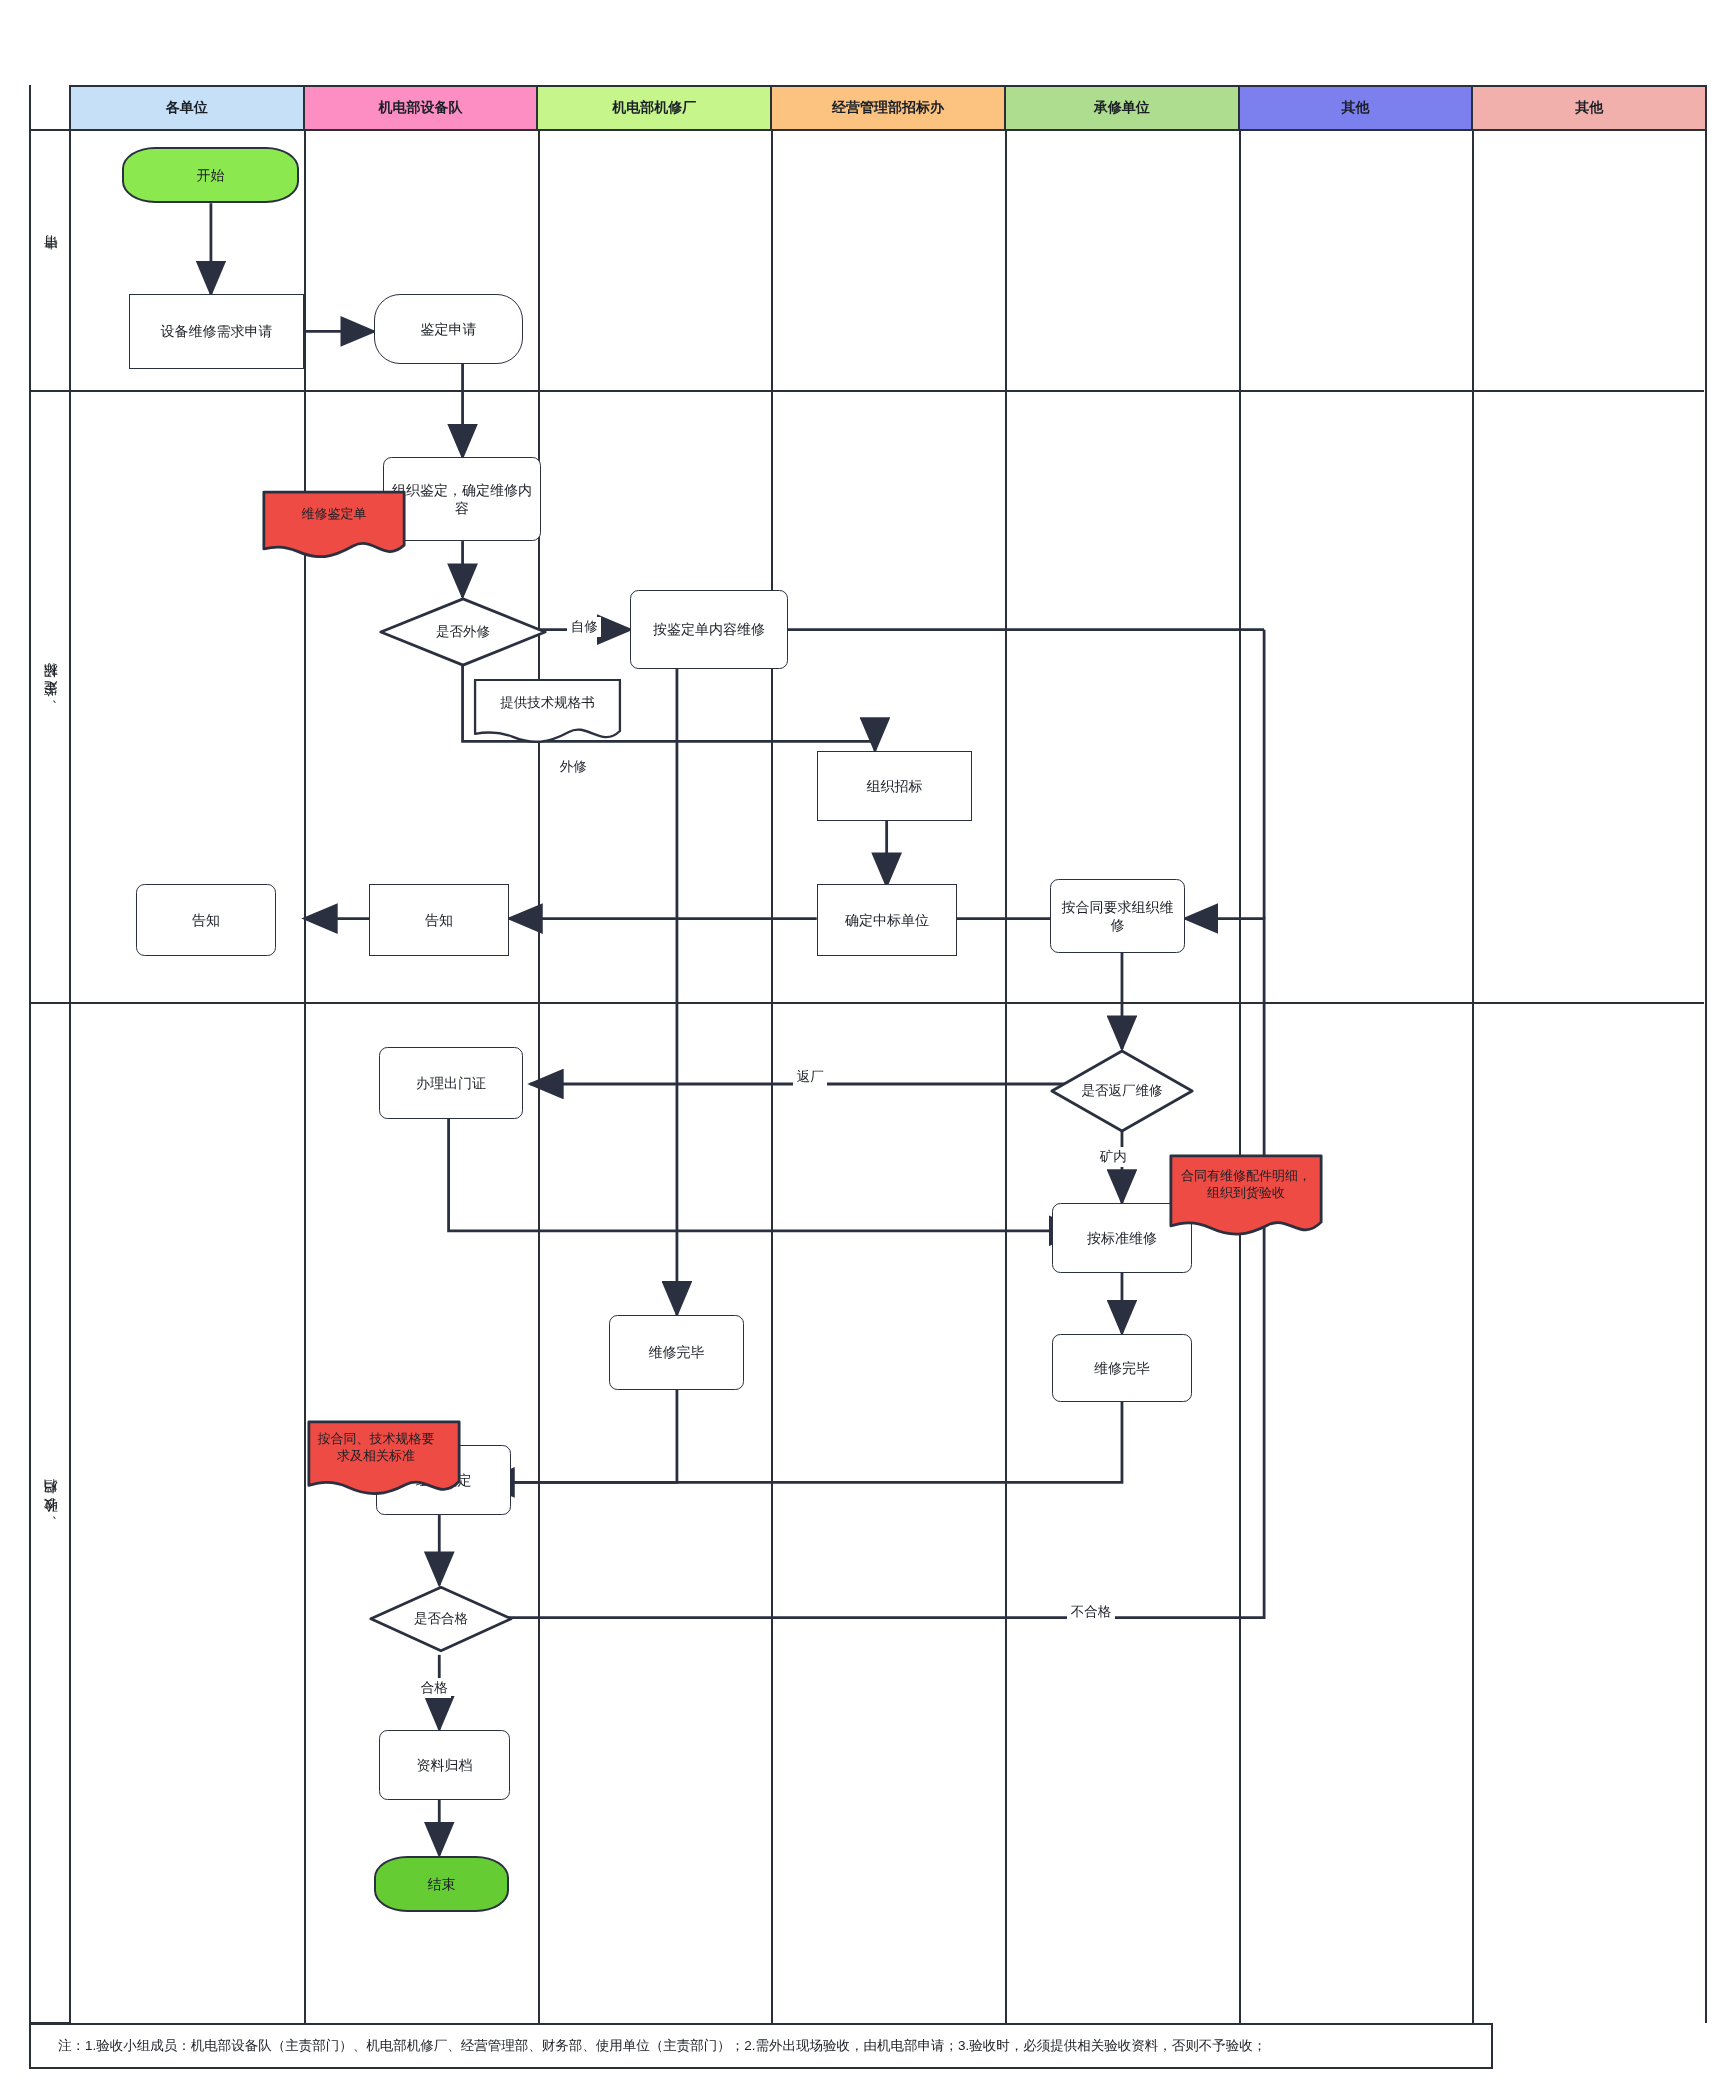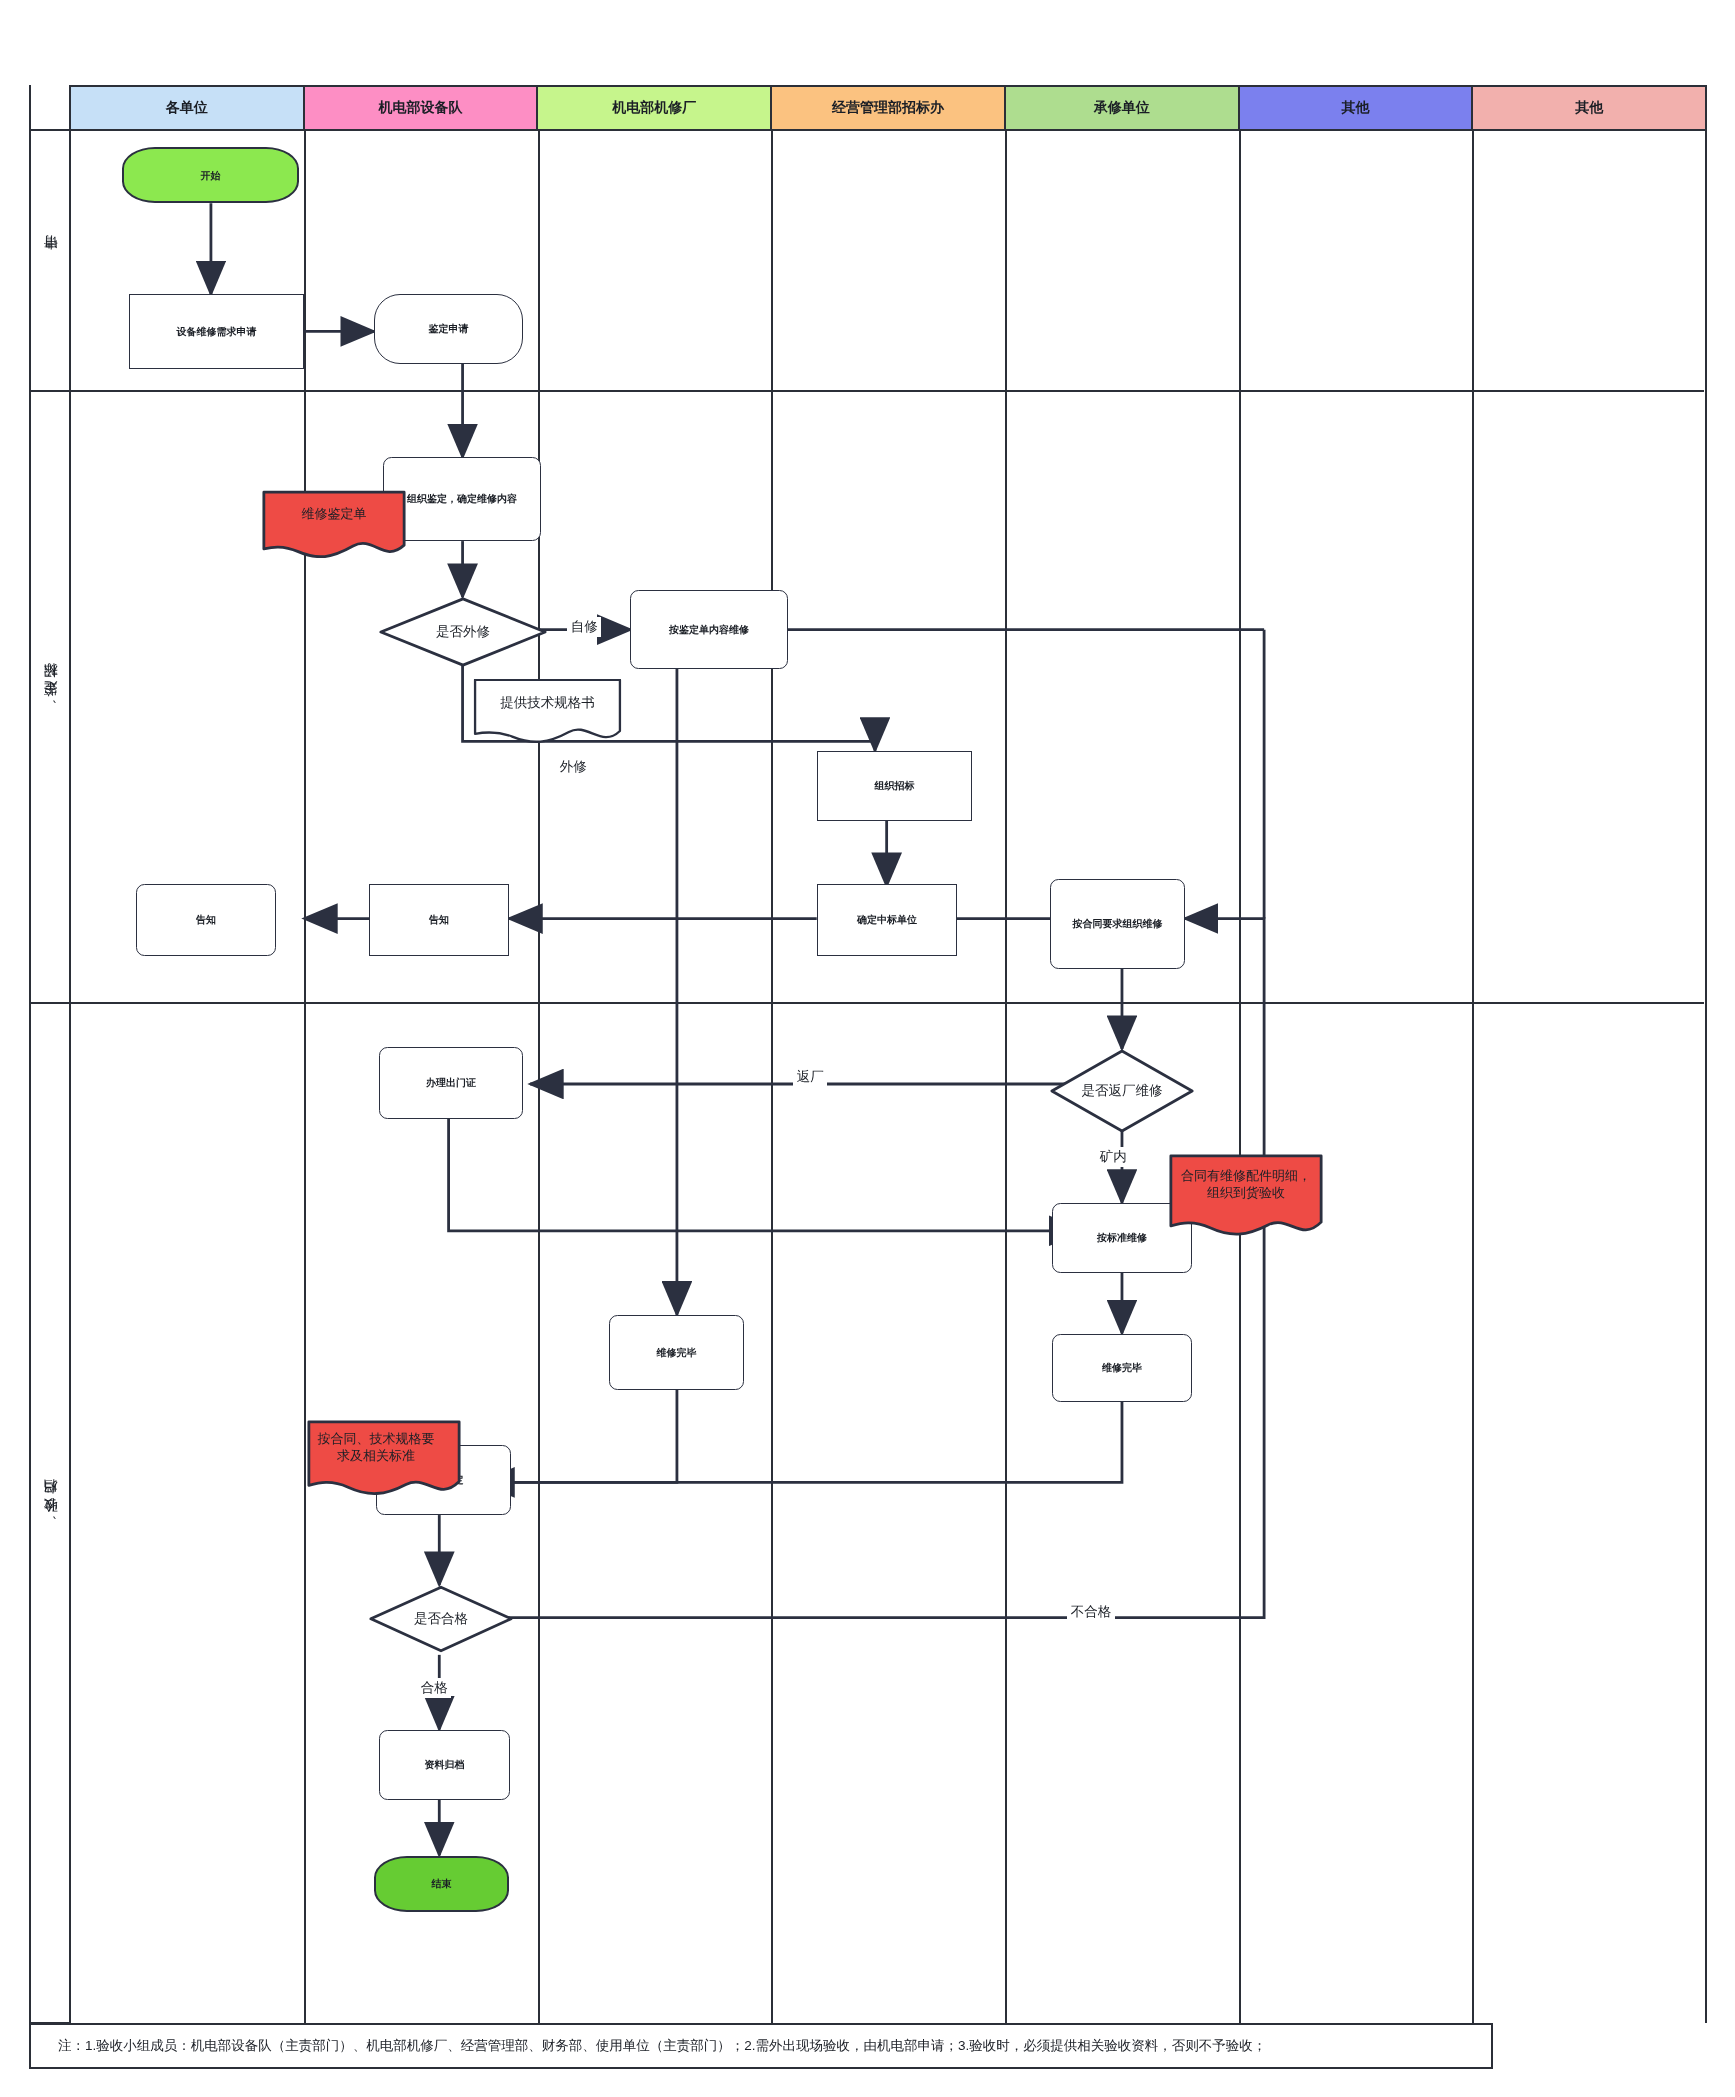--- a/index.html
+++ b/index.html
@@ -90,25 +90,24 @@
     border:2.8px solid #2b2f38;border-top:2.8px solid #2b2f38;
     display:flex;align-items:center;
     padding-left:27px;
     font-size:13.5px;color:#1b1f26;background:#fff;
   }
   
   .node{
     position:absolute;box-sizing:border-box;
     display:flex;align-items:center;justify-content:center;
     text-align:center;
-    font-size:10px;color:#1b1f26;line-height:1.32;
+    font-size:14px;color:#1b1f26;line-height:1.32;
     background:#ffffff;
     border:1.9px solid #2b3040;
     z-index:6;
-    font-weight:bold;
   }
   .node.proc{border-radius:0;}
   .node.round{border-radius:8.4px;}
   .node.terminal{
     border-radius:33px/21.4px;
     background:#8ce84f;
     border:2.8px solid #2b3040;
   }
   .node .txt{padding:0 3.7px;}
   .diamond{
@@ -290,21 +289,21 @@
     </div>
 
     <div class="node proc" style="left:340px;top:753px;width:140px;height:72px;">
       <span class="txt">告知</span>
     </div>
 
     <div class="node round" style="left:107px;top:753px;width:140px;height:72px;">
       <span class="txt">告知</span>
     </div>
 
-    <div class="node round" style="left:1021px;top:748px;width:135px;height:90px;">
+    <div class="node round" style="left:1021px;top:748px;width:135px;height:74px;">
       <span class="txt">按合同要求组织维修</span>
     </div>
 
     <div class="diamond" style="left:1021px;top:918px;width:144px;height:84px;">
       <svg width="144" height="84" viewBox="0 0 310 180" xmlns="http://www.w3.org/2000/svg">
         <polygon points="155,4 306,90 155,176 4,90" fill="#ffffff" stroke="#2b3040" stroke-width="6" stroke-linejoin="round"></polygon>
       </svg>
       <div class="dlabel">是否返厂维修</div>
     </div>
 

